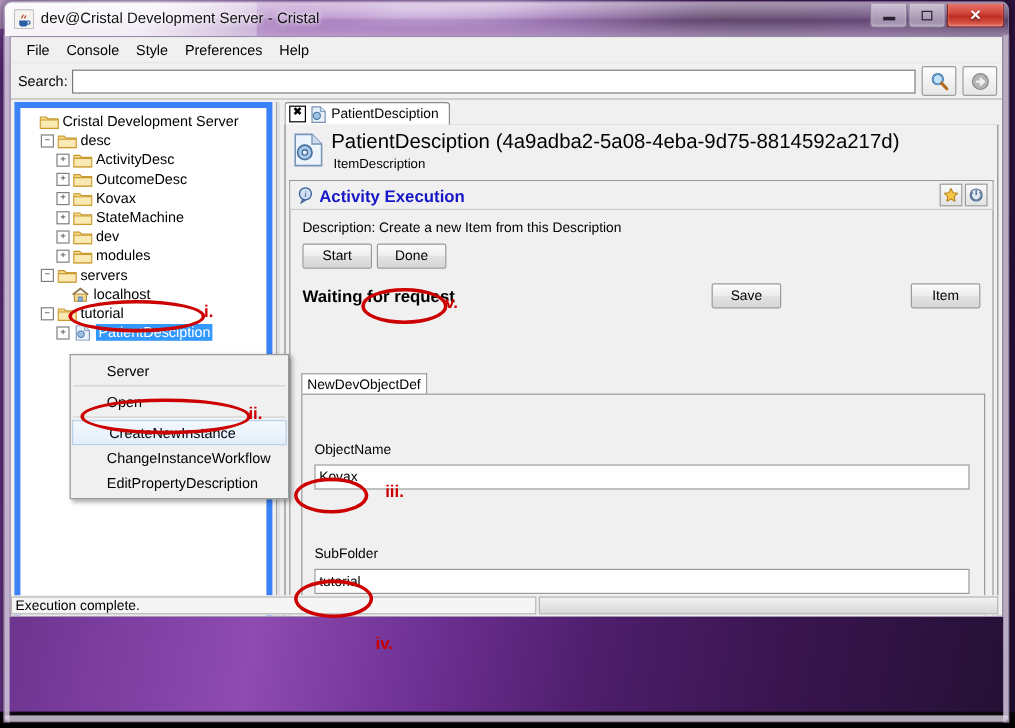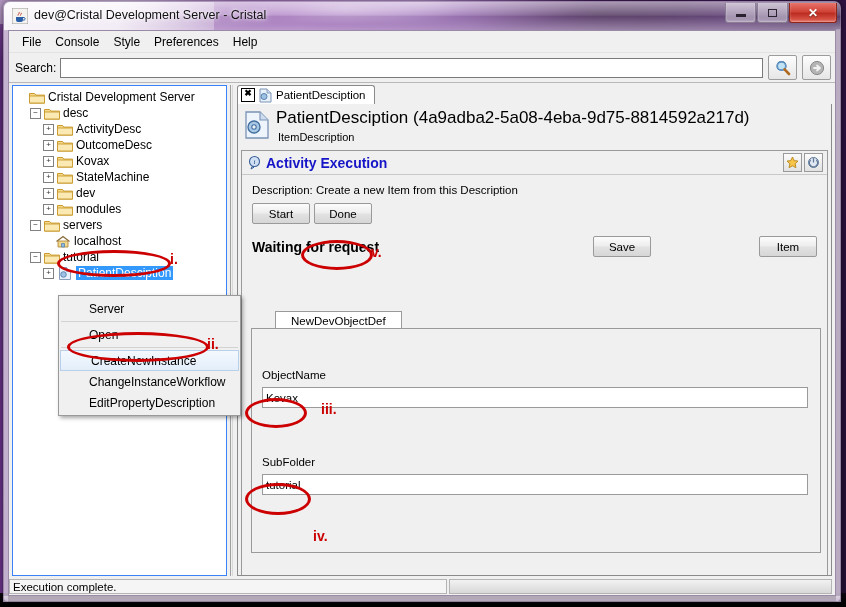--- a/index.html
+++ b/index.html
@@ -97,21 +97,21 @@
     border-color: #8e2418;
   }
   .winbtn .glyph { font-size: 11px; color: #2a2230; line-height: 1; font-family: "Liberation Sans", sans-serif; }
   .winbtn.close .glyph { color: #fff; font-weight: bold; font-size: 12px; text-shadow: 0 1px 1px rgba(0,0,0,0.4); }
   .minbar { width: 10px; height: 3px; background: #2a2230; margin-top: 6px; }
   .maxbox { width: 9px; height: 8px; border: 1.5px solid #2a2230; box-sizing: border-box; }
 
   
   #client {
     position: absolute; left: 5px; top: 29px;
-    width: 828px; height: 566px;
+    width: 828px; height: 484px;
     background: #f0f0f0;
     border: 1px solid #9a8aa5;
     box-sizing: border-box;
     overflow: hidden;
   }
 
   
   #menubar {
     height: 21px; background: #f0f0f0;
     display: flex; align-items: center;
@@ -148,21 +148,21 @@
     display: flex; align-items: center; justify-content: center;
   }
 
   
   #panes { position: absolute; left: 0; top: 51px; width: 826px; height: 497px; }
 
   #treepane {
     position: absolute; left: 3px; top: 3px;
     width: 215px; height: 491px;
     background: #fff;
-    border: 1px solid #3b82f6;
+    border: 5px solid #3b82f6;
     box-sizing: border-box;
     overflow: hidden;
   }
   #splitter {
     position: absolute; left: 219px; top: 3px; width: 7px; height: 491px;
     background: #f0f0f0;
   }
   #splitter::before {
     content: ""; position: absolute; left: 2px; top: 0; width: 1px; height: 491px;
     background: #a0a0a0;
@@ -284,27 +284,26 @@
 
   
   #formbox {
     position: absolute; left: 9px; top: 160px;
     width: 570px; height: 242px;
     box-sizing: border-box;
   }
   #formtabstrip { height: 18px; position: relative; }
   #formtab {
     position: absolute; left: 0; top: 0;
-    height: 18px; padding: 0 15px;
+    height: 18px; padding: 0 4px;
     background: #fff;
     border: 1px solid #9a9a9a; border-bottom: none;
     display: flex; align-items: center;
     font-size: 11.5px; color: #000;
     box-sizing: border-box;
-    margin-left: 24px;
   }
   #formpanel {
     position: absolute; left: 0; top: 17px;
     width: 570px; height: 225px;
     border: 1px solid #9a9a9a;
     background: #f0f0f0;
     box-sizing: border-box;
   }
   .fieldlabel { font-size: 11.5px; color: #000; }
   .fieldinput {

